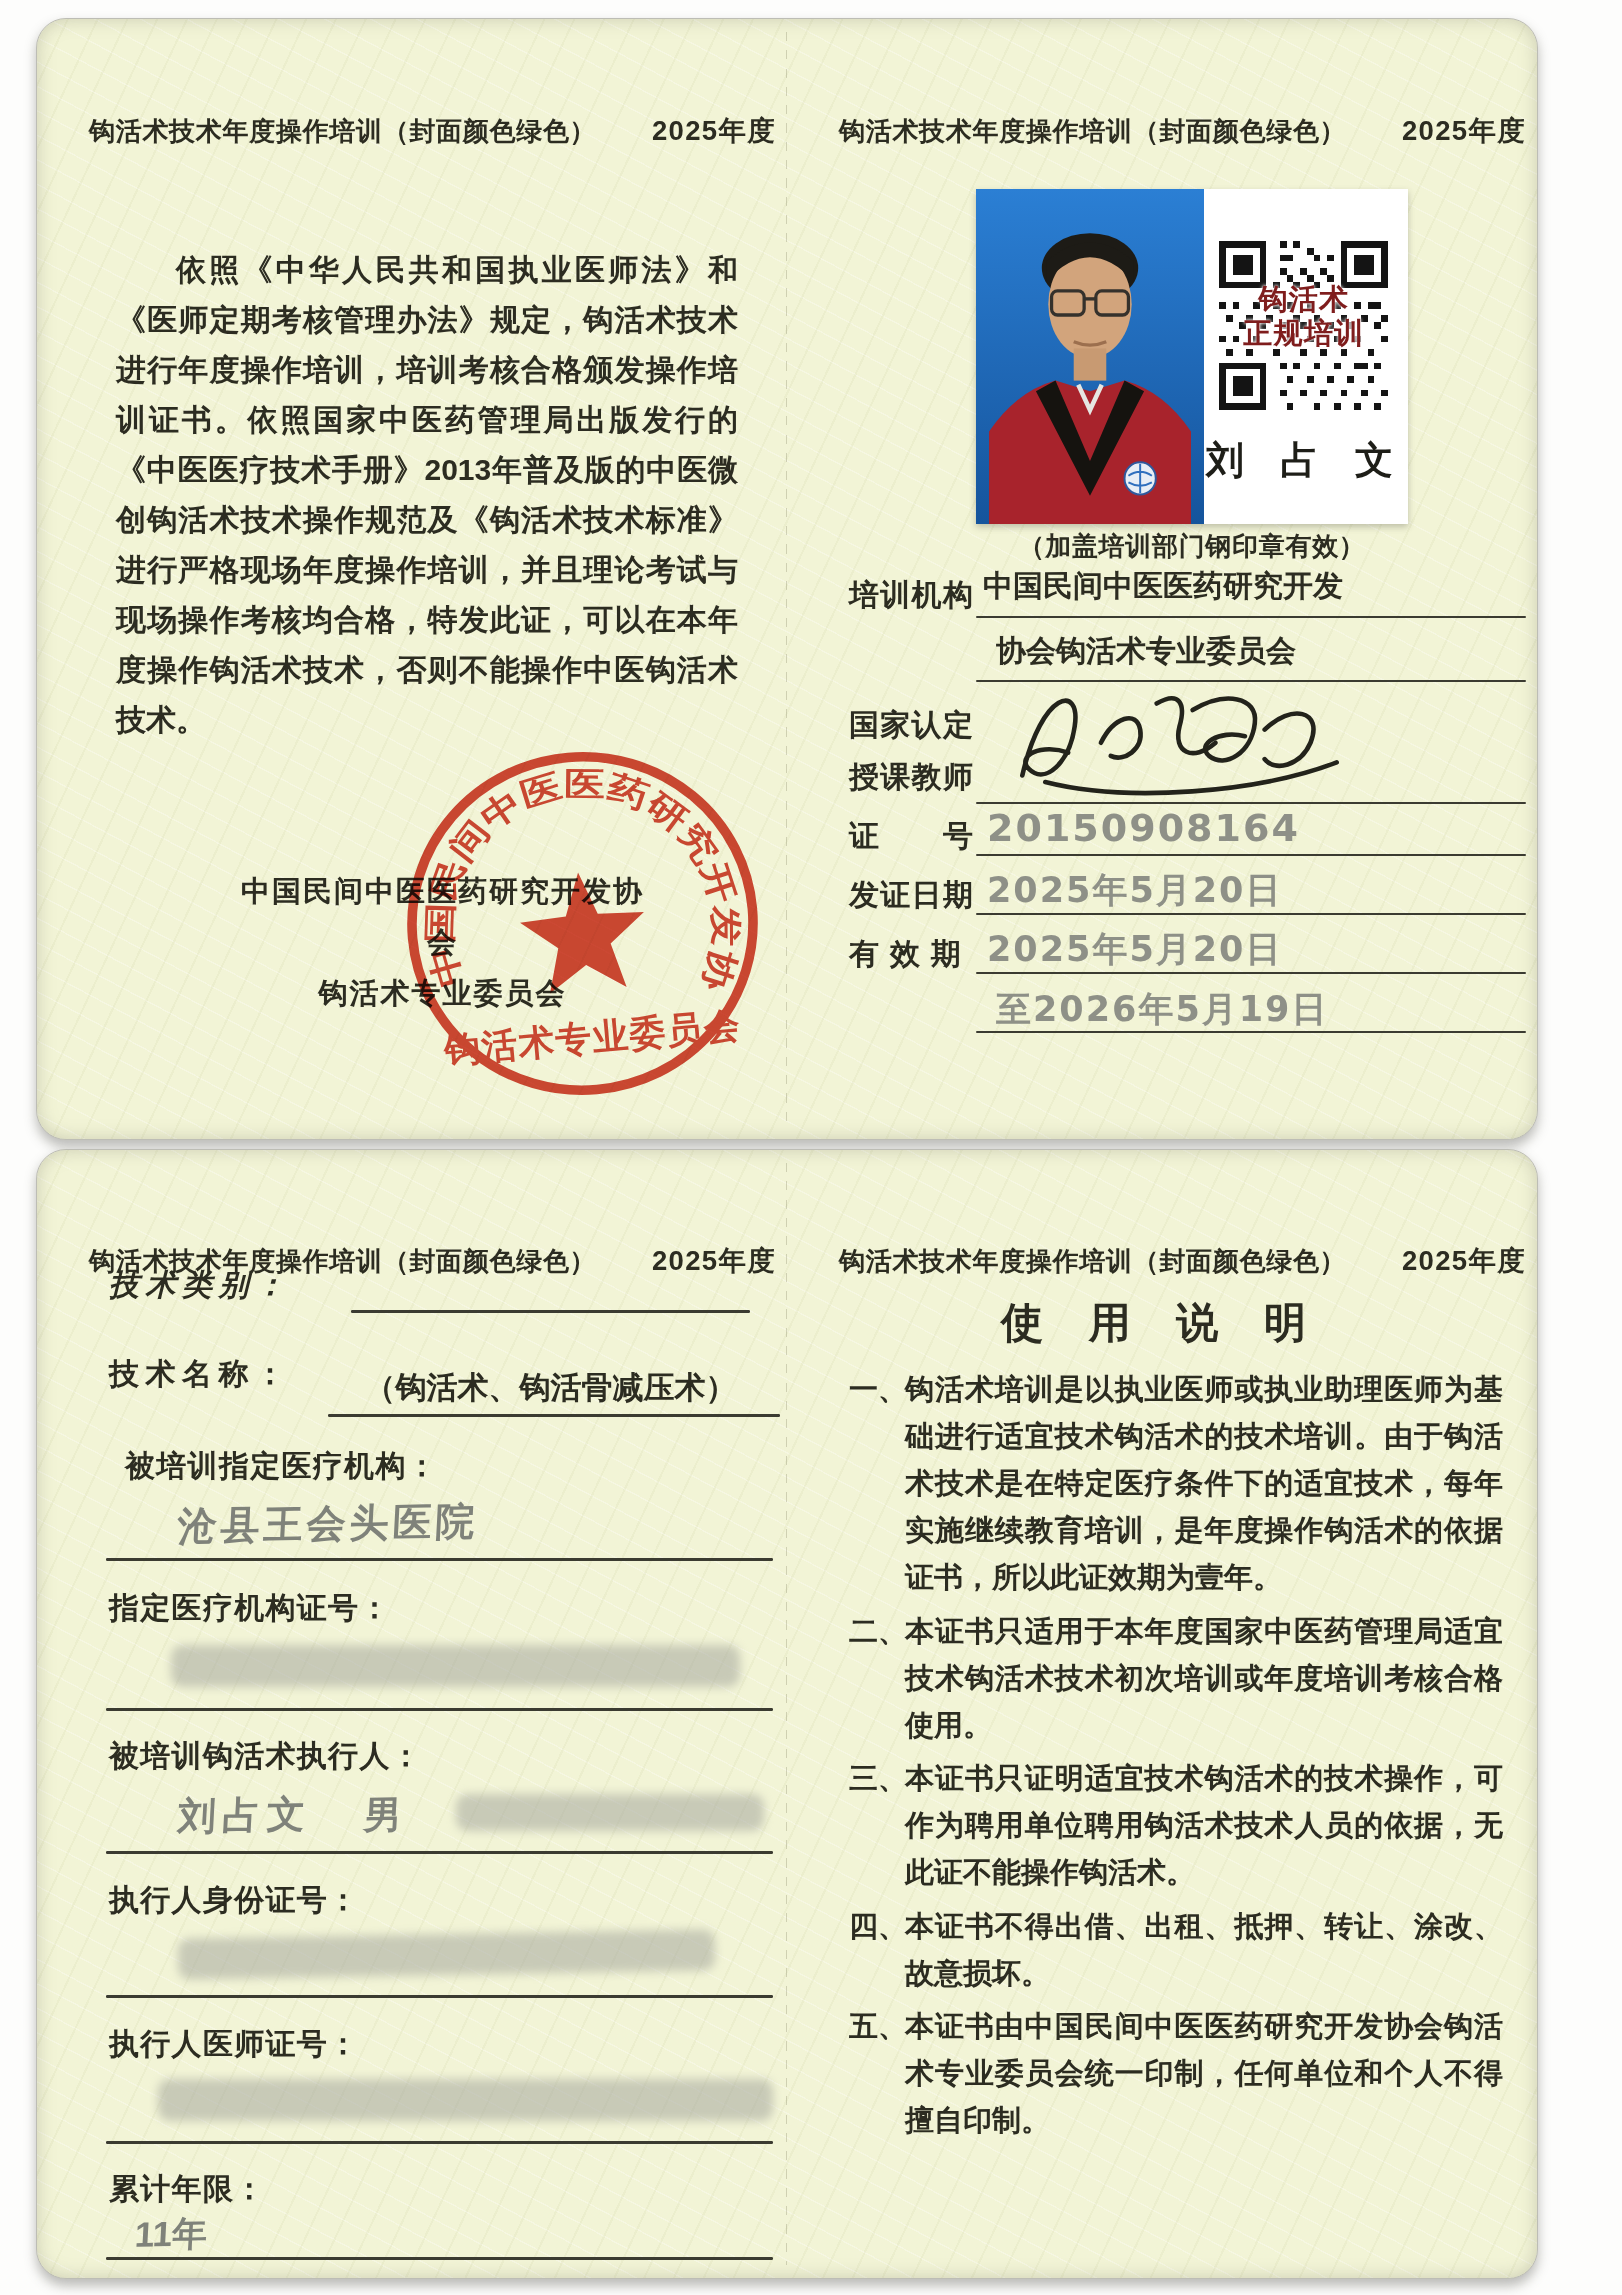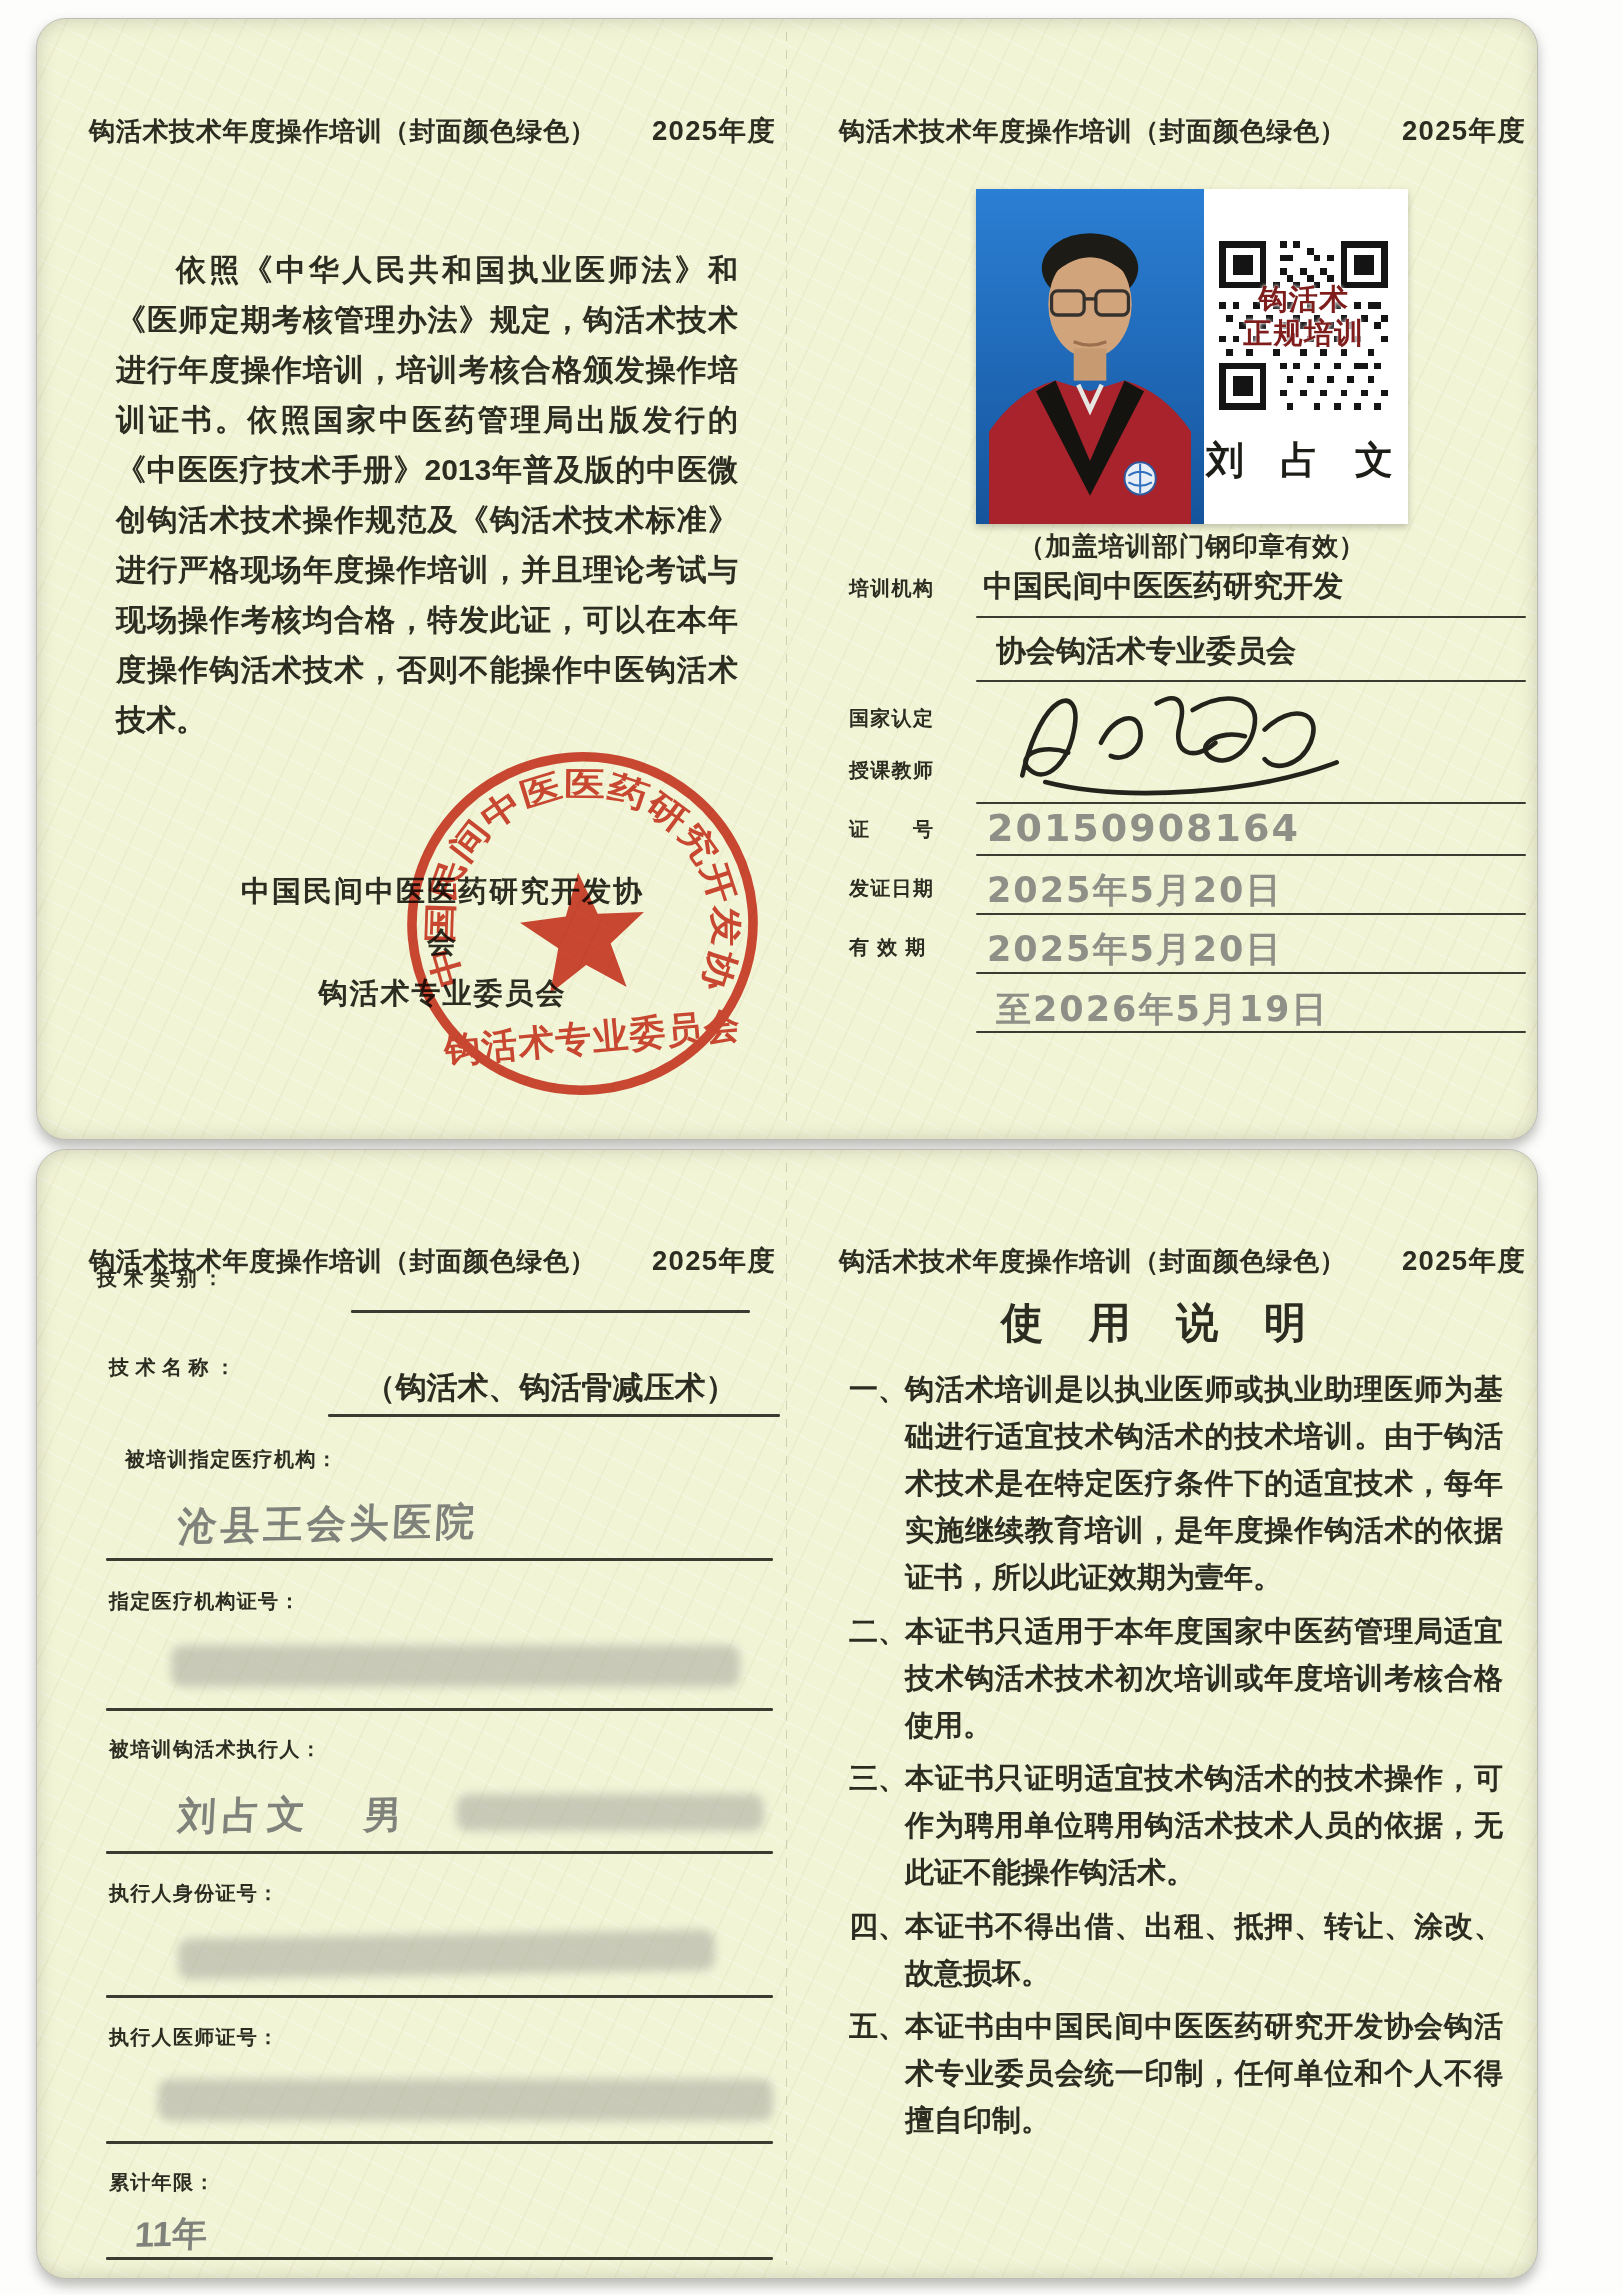--- a/index.html
+++ b/index.html
@@ -34,21 +34,21 @@
   .qr-side{position:relative;flex:1;}
   .qr-wrap{position:absolute;left:14.4px;top:52px;width:171px;height:169px;}
   .qr-overlay{position:absolute;left:0;top:41px;width:100%;text-align:center;color:#7f1d1d;
               font-weight:700;font-size:29px;line-height:34px;letter-spacing:1.3px;
               text-shadow:0 0 4.6px #ffffff,0 0 2.6px #ffffff;}
   .photo-name{position:absolute;left:0;bottom:38px;width:100%;text-align:center;
               font-size:38px;font-weight:700;letter-spacing:13px;color:#1e1e18;}
   .photo-caption{position:absolute;left:163px;top:510px;width:484px;text-align:center;
                  font-size:26px;font-weight:600;letter-spacing:0.7px;}
   
-  .flabel{position:absolute;font-size:20px;font-weight:600;letter-spacing:1.3px;white-space:nowrap;}
+  .flabel{position:absolute;font-size:30px;font-weight:600;letter-spacing:1.3px;white-space:nowrap;}
   .fvalue{position:absolute;font-size:30px;font-weight:600;white-space:nowrap;}
   .uline{position:absolute;height:2px;background:#3b3b31;border-radius:1.3px;}
   .printval{color:#8e9087;font-family:"DejaVu Sans",sans-serif;font-weight:700;letter-spacing:2px;}
   .handw{color:#7f827a;transform:skewX(-4deg) rotate(-1deg);font-weight:600;}
   .blurblob{position:absolute;background:#a6a89e;opacity:.55;filter:blur(4.6px);border-radius:11.8px;}
   .signature{position:absolute;left:196px;top:645px;width:393px;height:151px;}
   
   .p4-title{position:absolute;top:145px;left:0;width:100%;text-align:center;
             font-size:42px;font-weight:700;letter-spacing:17px;}
   .notes{position:absolute;top:216px;left:62px;width:654px;}
@@ -182,21 +182,21 @@
 
   <div class="spread" id="spread2">
     <div class="fold"></div>
 
     <div class="page left">
       <div class="page-header" style="top:93px;">
         <span class="ht">钩活术技术年度操作培训（封面颜色绿色）</span>
         <span class="hy">2025年度</span>
       </div>
 
-      <div class="flabel" style="left:60px;top:115px;letter-spacing:6.5px;">技术类别：</div>
+      <div class="flabel" style="left:72px;top:115px;letter-spacing:6.5px;font-style:italic;">技术类别：</div>
       <div class="uline" style="left:314px;top:160px;width:399px;height:2.6px;"></div>
 
       <div class="flabel" style="left:72px;top:204px;letter-spacing:6.5px;">技术名称：</div>
       <div class="fvalue" style="left:281px;top:217px;width:465px;text-align:center;font-size:31px;">（钩活术、钩活骨减压术）</div>
       <div class="uline" style="left:291px;top:264px;width:452px;height:2.6px;"></div>
 
       <div class="flabel" style="left:88px;top:296px;">被培训指定医疗机构：</div>
       <div class="fvalue handw" style="left:141px;top:347px;font-size:39px;letter-spacing:3.9px;">沧县王会头医院</div>
       <div class="uline" style="left:69px;top:408px;width:667px;height:2.6px;"></div>
 

